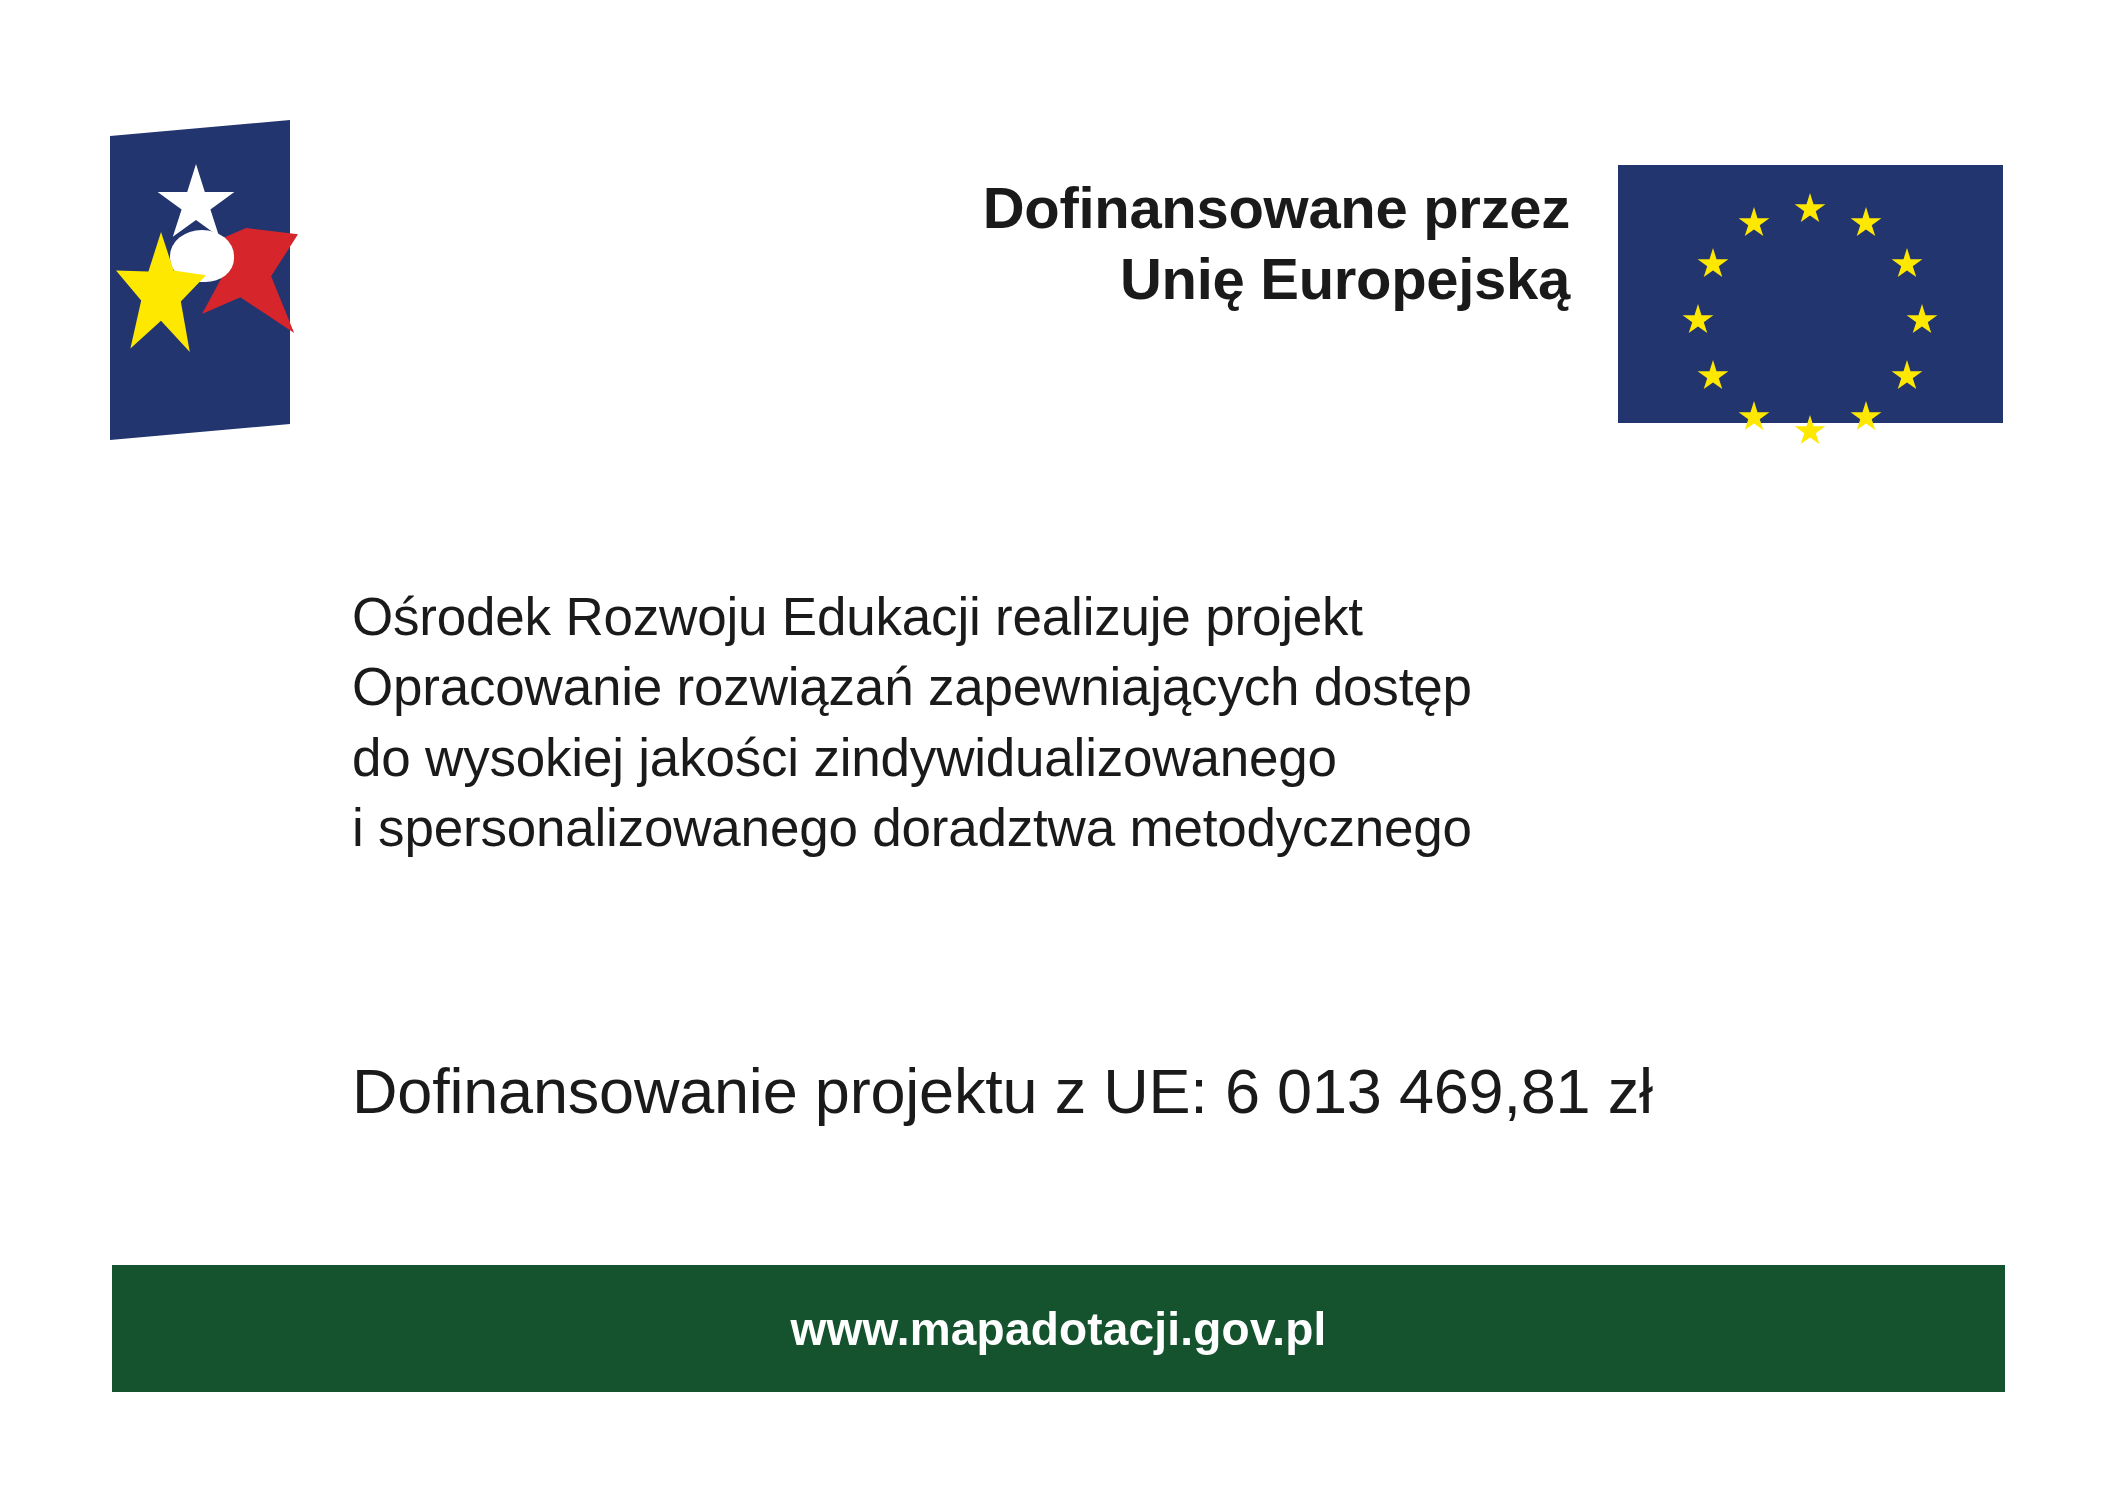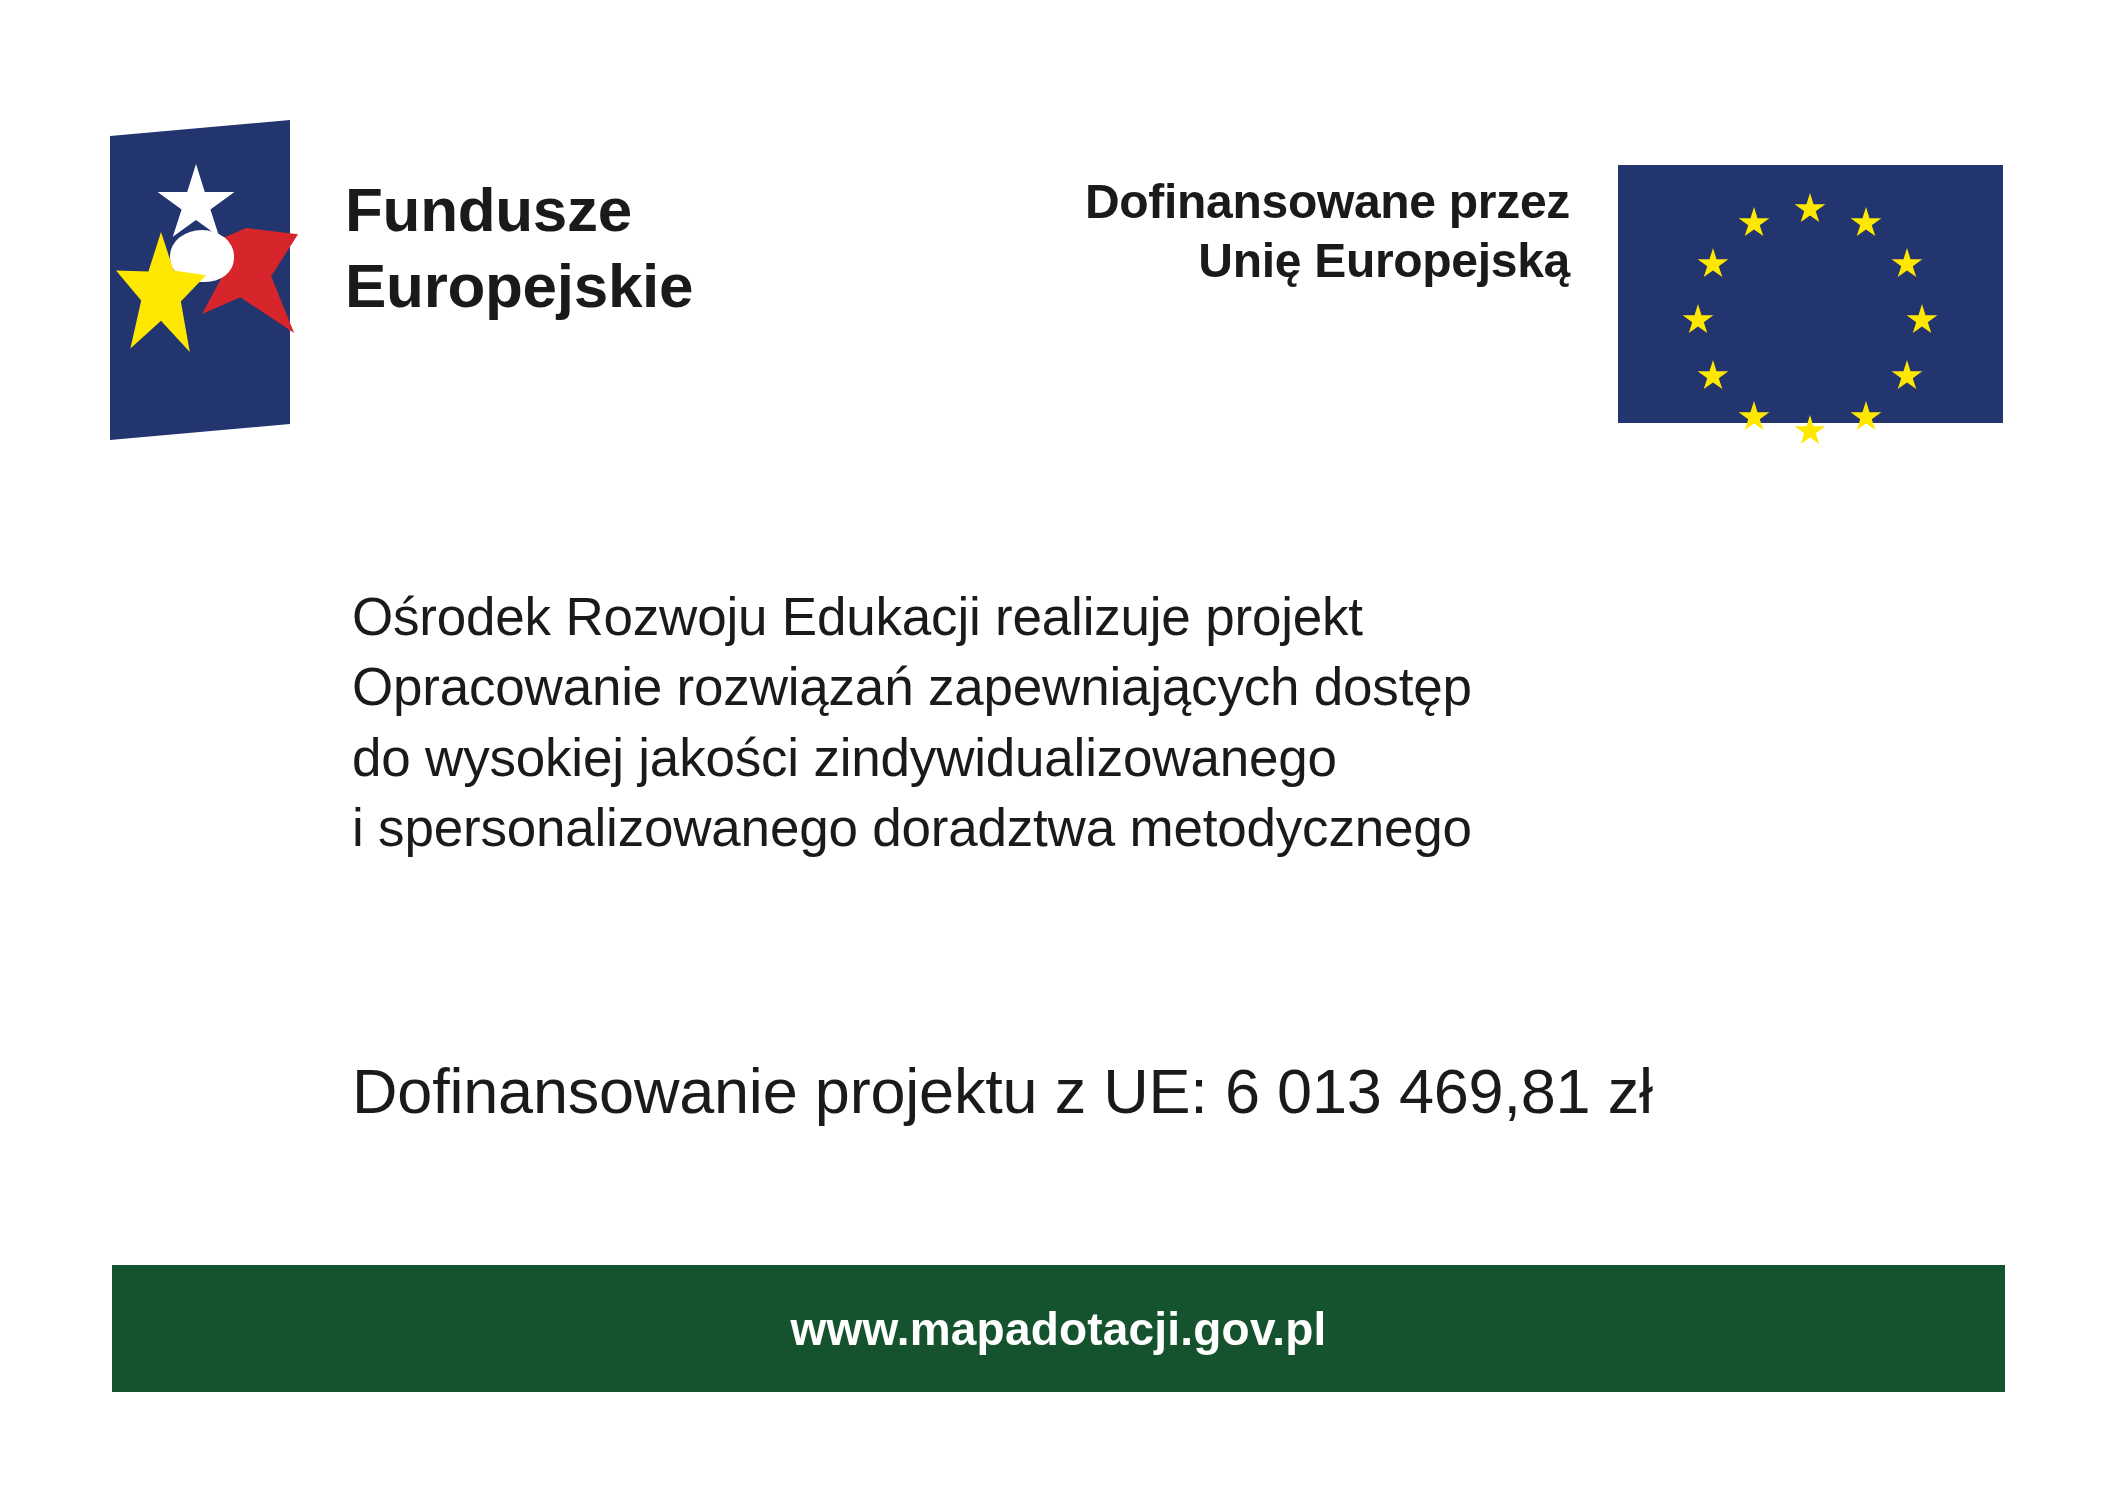--- a/index.html
+++ b/index.html
@@ -88,21 +88,21 @@
     letter-spacing: -0.3px;
     white-space: pre-line;
   }
 
   .eu-text {
     position: absolute;
     left: 830px;
     top: 62px;
     width: 740px;
     text-align: right;
-    font-size: 48px;
+    font-size: 58px;
     font-weight: bold;
     line-height: 1.23;
     letter-spacing: -0.3px;
     white-space: pre-line;
   }
 
   .eu-flag {
     position: absolute;
     left: 1618px;
     top: 55px;
@@ -162,22 +162,20 @@
 <div class="header">
 
   <div class="fe-logo">
     <div class="fe-flagshape"></div>
     <div class="fe-star-white"></div>
     <div class="fe-shape-red"></div>
     <div class="fe-dot-white"></div>
     <div class="fe-star-yellow"></div>
   </div>
 
-  <div class="fe-text">Fundusze
-Europejskie</div>
 
   <div class="eu-text">Dofinansowane przez
 Unię Europejską</div>
 
   <div class="eu-flag">
     <div class="star" style="left:176px; top:28px;"></div>
     <div class="star" style="left:232px; top:42px;"></div>
     <div class="star" style="left:273px; top:83px;"></div>
     <div class="star" style="left:288px; top:139px;"></div>
     <div class="star" style="left:273px; top:195px;"></div>

